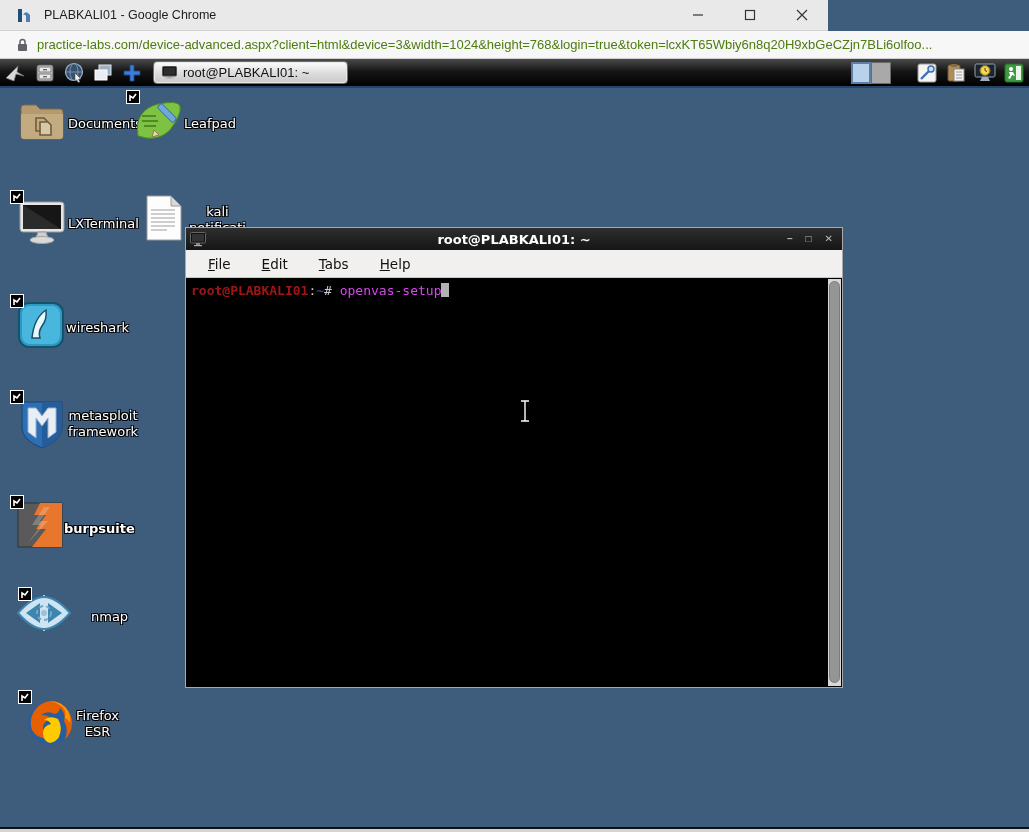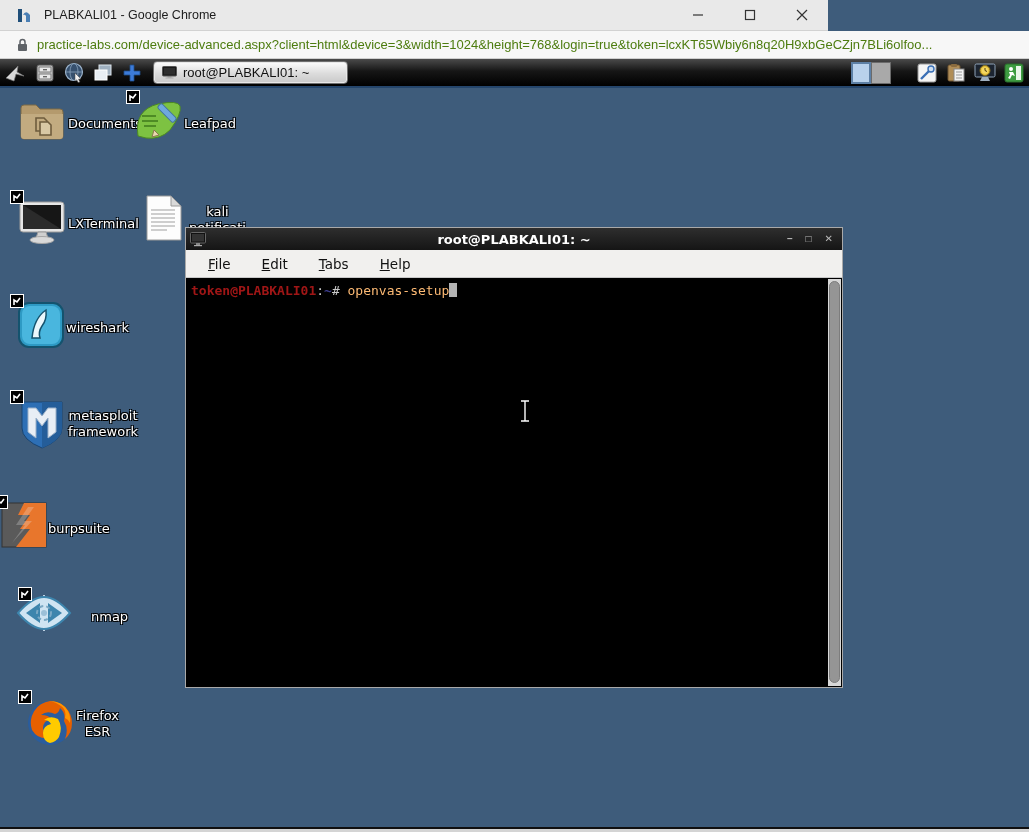--- a/index.html
+++ b/index.html
@@ -88,21 +88,21 @@
     font-family:"DejaVu Sans","Liberation Sans",sans-serif; }
   .term-content{
     flex:1; background:var(--terminal-bg,#000); position:relative;
     font-family:"DejaVu Sans Mono","Liberation Mono",monospace;
     font-size:13px; line-height:17px; padding:4px 20px 4px 5px;
   }
   .prompt-user{ color:var(--prompt-red,#a01616); font-weight:bold; }
   .prompt-sep{ color:#c9c9c9; }
   .prompt-path{ color:#3d3d8f; font-weight:bold; }
   .prompt-sym{ color:#c9c9c9; }
-  .cmd-text{ color:#fdba74; }
+  .cmd-text{ color:#d946ef; }
   .block-cursor{ display:inline-block; width:8px; height:14px; background:#b3b3b3; vertical-align:-2px; }
   .term-scrollbar{
     position:absolute; right:1px; top:1px; bottom:1px; width:13px; background:#d8d8d8;
   }
   .term-scroll-thumb{
     position:absolute; left:1px; right:1px; top:2px; height:calc(100% - 5px);
     background:#959595; border-radius:6px; border:1px solid #7d7d7d;
   }
   .ibeam{ position:absolute; left:332px; top:120px; z-index:6; }
 
@@ -328,21 +328,21 @@
       </svg>
       <div class="badge">
         <svg width="9" height="9" viewBox="0 0 9 9">
             <path d="M1 8 L1 3 L4 5 L7 1" stroke="#fff" stroke-width="1.6" fill="none"></path>
           </svg>
       </div>
     </div>
     <div class="label">wireshark</div>
   </div>
 
-  <div class="dicon" style="left:0; top:413px;">
+  <div class="dicon" style="left:16px; top:413px;font-weight:bold;">
     <div class="art">
       <svg width="48" height="48" viewBox="0 0 48 48">
         <rect x="2" y="2" width="44" height="44" fill="#5a5a5a" stroke="#333"></rect>
         <path d="M24 2 h22 v44 h-30 l14 -18 h-10 l10 -14 h-12 Z" fill="#e8762c"></path>
         <path d="M28 6 l-12 18 h9 l-13 18 l20 -22 h-8 l10 -14 Z" fill="#f0f0f0" opacity="0.25"></path>
       </svg>
       <div class="badge">
         <svg width="9" height="9" viewBox="0 0 9 9">
             <path d="M1 8 L1 3 L4 5 L7 1" stroke="#fff" stroke-width="1.6" fill="none"></path>
           </svg>
@@ -403,21 +403,21 @@
       <span class="term-tb-btn">✕</span>
     </div>
   </div>
   <div class="term-menubar">
     <span class="menu-item"><u>F</u>ile</span>
     <span class="menu-item"><u>E</u>dit</span>
     <span class="menu-item"><u>T</u>abs</span>
     <span class="menu-item"><u>H</u>elp</span>
   </div>
   <div class="term-content">
-    <div><span class="prompt-user">token@PLABKALI01</span><span class="prompt-sep">:</span><span class="prompt-path">~</span><span class="prompt-sym"># </span><span class="cmd-text">openvas-setup</span><span class="block-cursor"></span></div>
+    <div><span class="prompt-user">root@PLABKALI01</span><span class="prompt-sep">:</span><span class="prompt-path">~</span><span class="prompt-sym"># </span><span class="cmd-text">openvas-setup</span><span class="block-cursor"></span></div>
     <div class="term-scrollbar">
       <div class="term-scroll-thumb"></div>
     </div>
     <svg class="ibeam" width="14" height="26" viewBox="0 0 14 26">
       <g stroke="#000" stroke-width="3" fill="none">
         <path d="M3 3 h8 M3 23 h8 M7 3 v20"></path>
       </g>
       <g stroke="#fff" stroke-width="1.4" fill="none">
         <path d="M3 3 h8 M3 23 h8 M7 3 v20"></path>
       </g>

